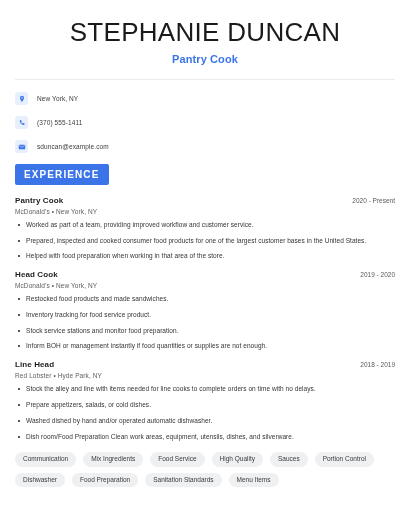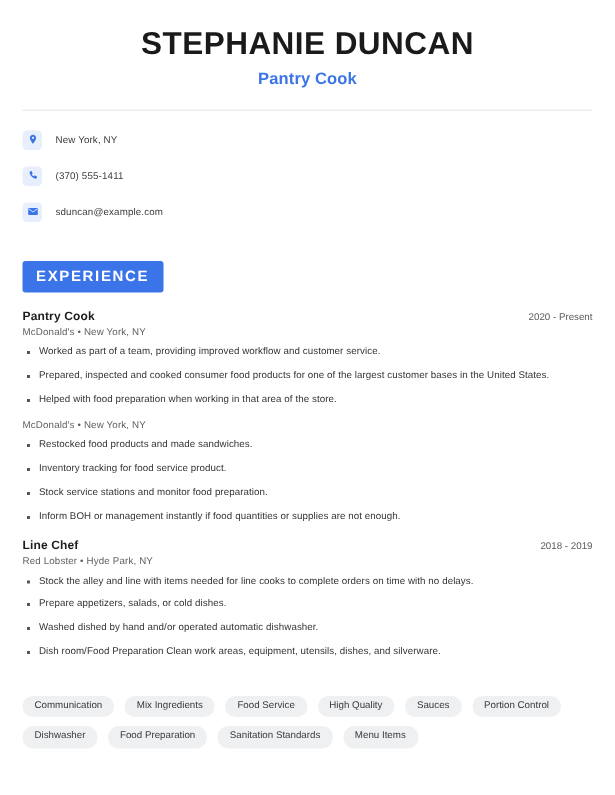--- a/index.html
+++ b/index.html
@@ -21,22 +21,22 @@
     padding: 0 15px;
     position: relative;
   }
 
   
   .header {
     padding-top: 18px;
     text-align: center;
   }
   .full-name {
-    font-size: 21px;
-    font-weight: bold;
+    font-size: 26px;
+    font-weight: normal;
     letter-spacing: 0.3px;
     color: #1a1a1a;
     line-height: 1.15;
   }
   .job-title {
     margin-top: 5px;
     font-size: 11px;
     font-weight: bold;
     color: #3b74e8;
     letter-spacing: 0.1px;
@@ -69,21 +69,21 @@
     margin-right: 9px;
   }
   .contact-icon svg { display: block; }
   .contact-text {
     font-size: 6.5px;
     color: #3c3c3c;
     letter-spacing: 0.1px;
   }
 
   
-  .section { margin-top: 24px; }
+  .section { margin-top: 8px; }
   .section-badge {
     display: inline-block;
     background: #3b74e8;
     color: #ffffff;
     font-size: 10px;
     font-weight: bold;
     letter-spacing: 1.1px;
     padding: 5px 10px 5px 9px;
     border-radius: 2px;
   }
@@ -210,32 +210,36 @@
         </div>
         <div class="job-org">McDonald's  •  New York, NY</div>
         <ul class="job-bullets">
           <li>Worked as part of a team, providing improved workflow and customer service.</li>
           <li>Prepared, inspected and cooked consumer food products for one of the largest customer bases in the United States.</li>
           <li>Helped with food preparation when working in that area of the store.</li>
         </ul>
       </div>
 
       <div class="job">
+        <div class="job-head">
+          <span class="job-role">Head Cook</span>
+          <span class="job-dates">2019 - 2020</span>
+        </div>
         <div class="job-org">McDonald's  •  New York, NY</div>
         <ul class="job-bullets">
           <li>Restocked food products and made sandwiches.</li>
           <li>Inventory tracking for food service product.</li>
           <li>Stock service stations and monitor food preparation.</li>
           <li>Inform BOH or management instantly if food quantities or supplies are not enough.</li>
         </ul>
       </div>
 
       <div class="job">
         <div class="job-head">
-          <span class="job-role">Line Chef</span>
+          <span class="job-role">Line Head</span>
           <span class="job-dates">2018 - 2019</span>
         </div>
         <div class="job-org">Red Lobster  •  Hyde Park, NY</div>
         <ul class="job-bullets">
           <li>Stock the alley and line with items needed for line cooks to complete orders on time with no delays.</li>
           <li>Prepare appetizers, salads, or cold dishes.</li>
           <li>Washed dished by hand and/or operated automatic dishwasher.</li>
           <li>Dish room/Food Preparation Clean work areas, equipment, utensils, dishes, and silverware.</li>
         </ul>
       </div>

